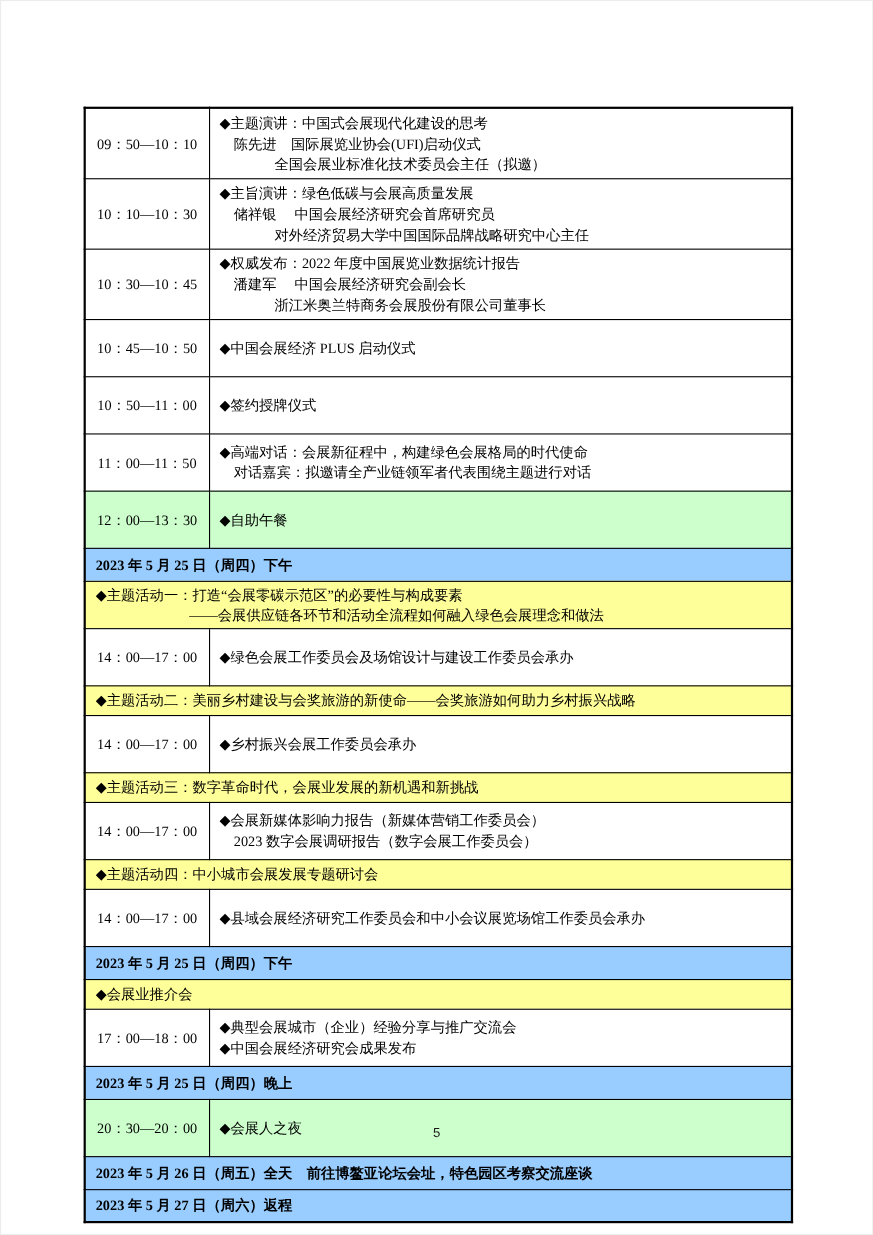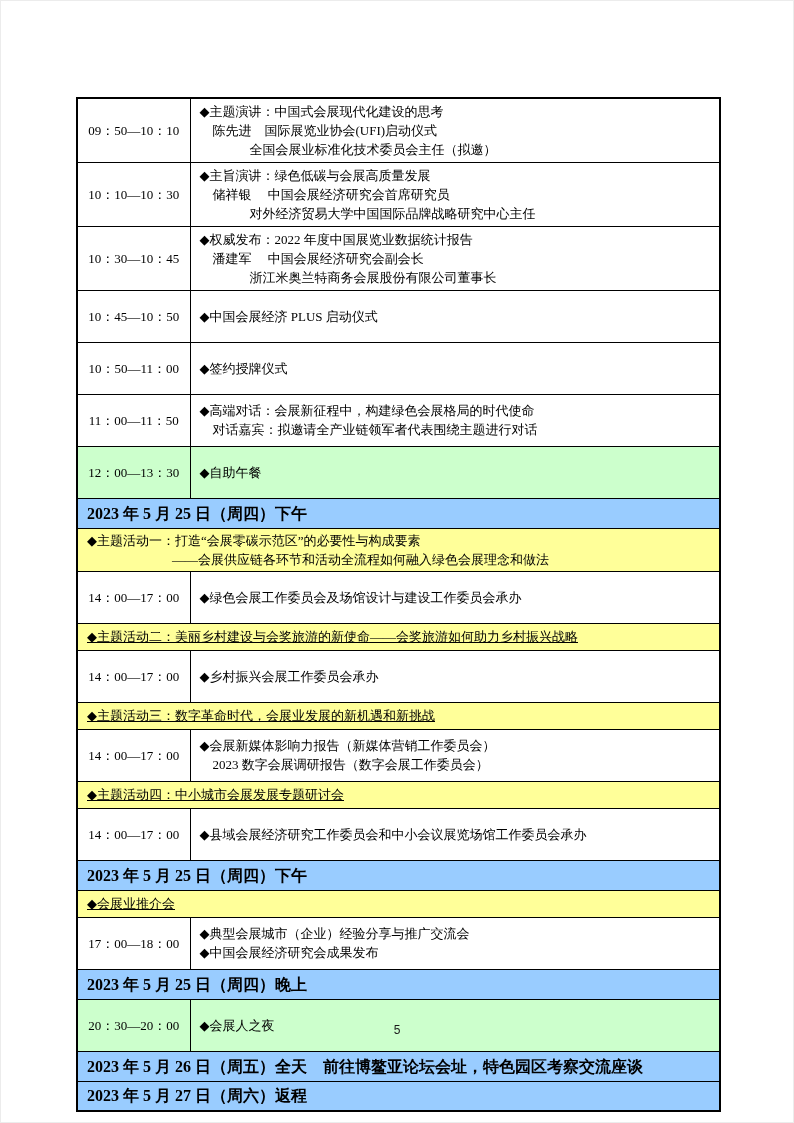--- a/index.html
+++ b/index.html
@@ -20,34 +20,34 @@
     vertical-align:middle;
     font-size:13px;line-height:19px;
     padding:2px 4px;
     box-sizing:border-box;
     word-break:break-all;
   }
   td.time{text-align:center;padding:16px 0;letter-spacing:0;}
   td.content{padding-left:9px;padding-right:6px;}
   td.date{
     background:var(--c-blue,#99CCFF);
-    font-weight:bold;font-size:16px;
+    font-weight:bold;font-size:13px;
     padding-left:9px;
   }
   td.theme{
     background:var(--c-yellow,#FFFF99);
     padding-left:9px;
   }
   tr.bg-green td{background:var(--c-green,#CCFFCC);}
   tr.row-session.lines-1{height:40px;}
   tr.row-session.lines-2{height:28px;}
   tr.row-session.lines-3{height:64px;}
   tr.row-session.bg-green{height:28px;}
   tr.row-date{height:30px;}
-  tr.row-theme.lines-1{height:27px;text-decoration:underline;}
+  tr.row-theme.lines-1{height:27px;}
   tr.row-theme.lines-2{height:41px;}
   .line{white-space:nowrap;overflow:visible;}
   .line.indent-1{padding-left:13px;}
   .line.indent-2{padding-left:50px;}
   .line.indent-3{padding-left:85px;}
   .page-number{
     position:absolute;top:1022px;left:0;width:100%;
     text-align:center;font-size:12px;color:#1a1a1a;
     font-family:"Liberation Sans","DejaVu Sans",sans-serif;
   }

